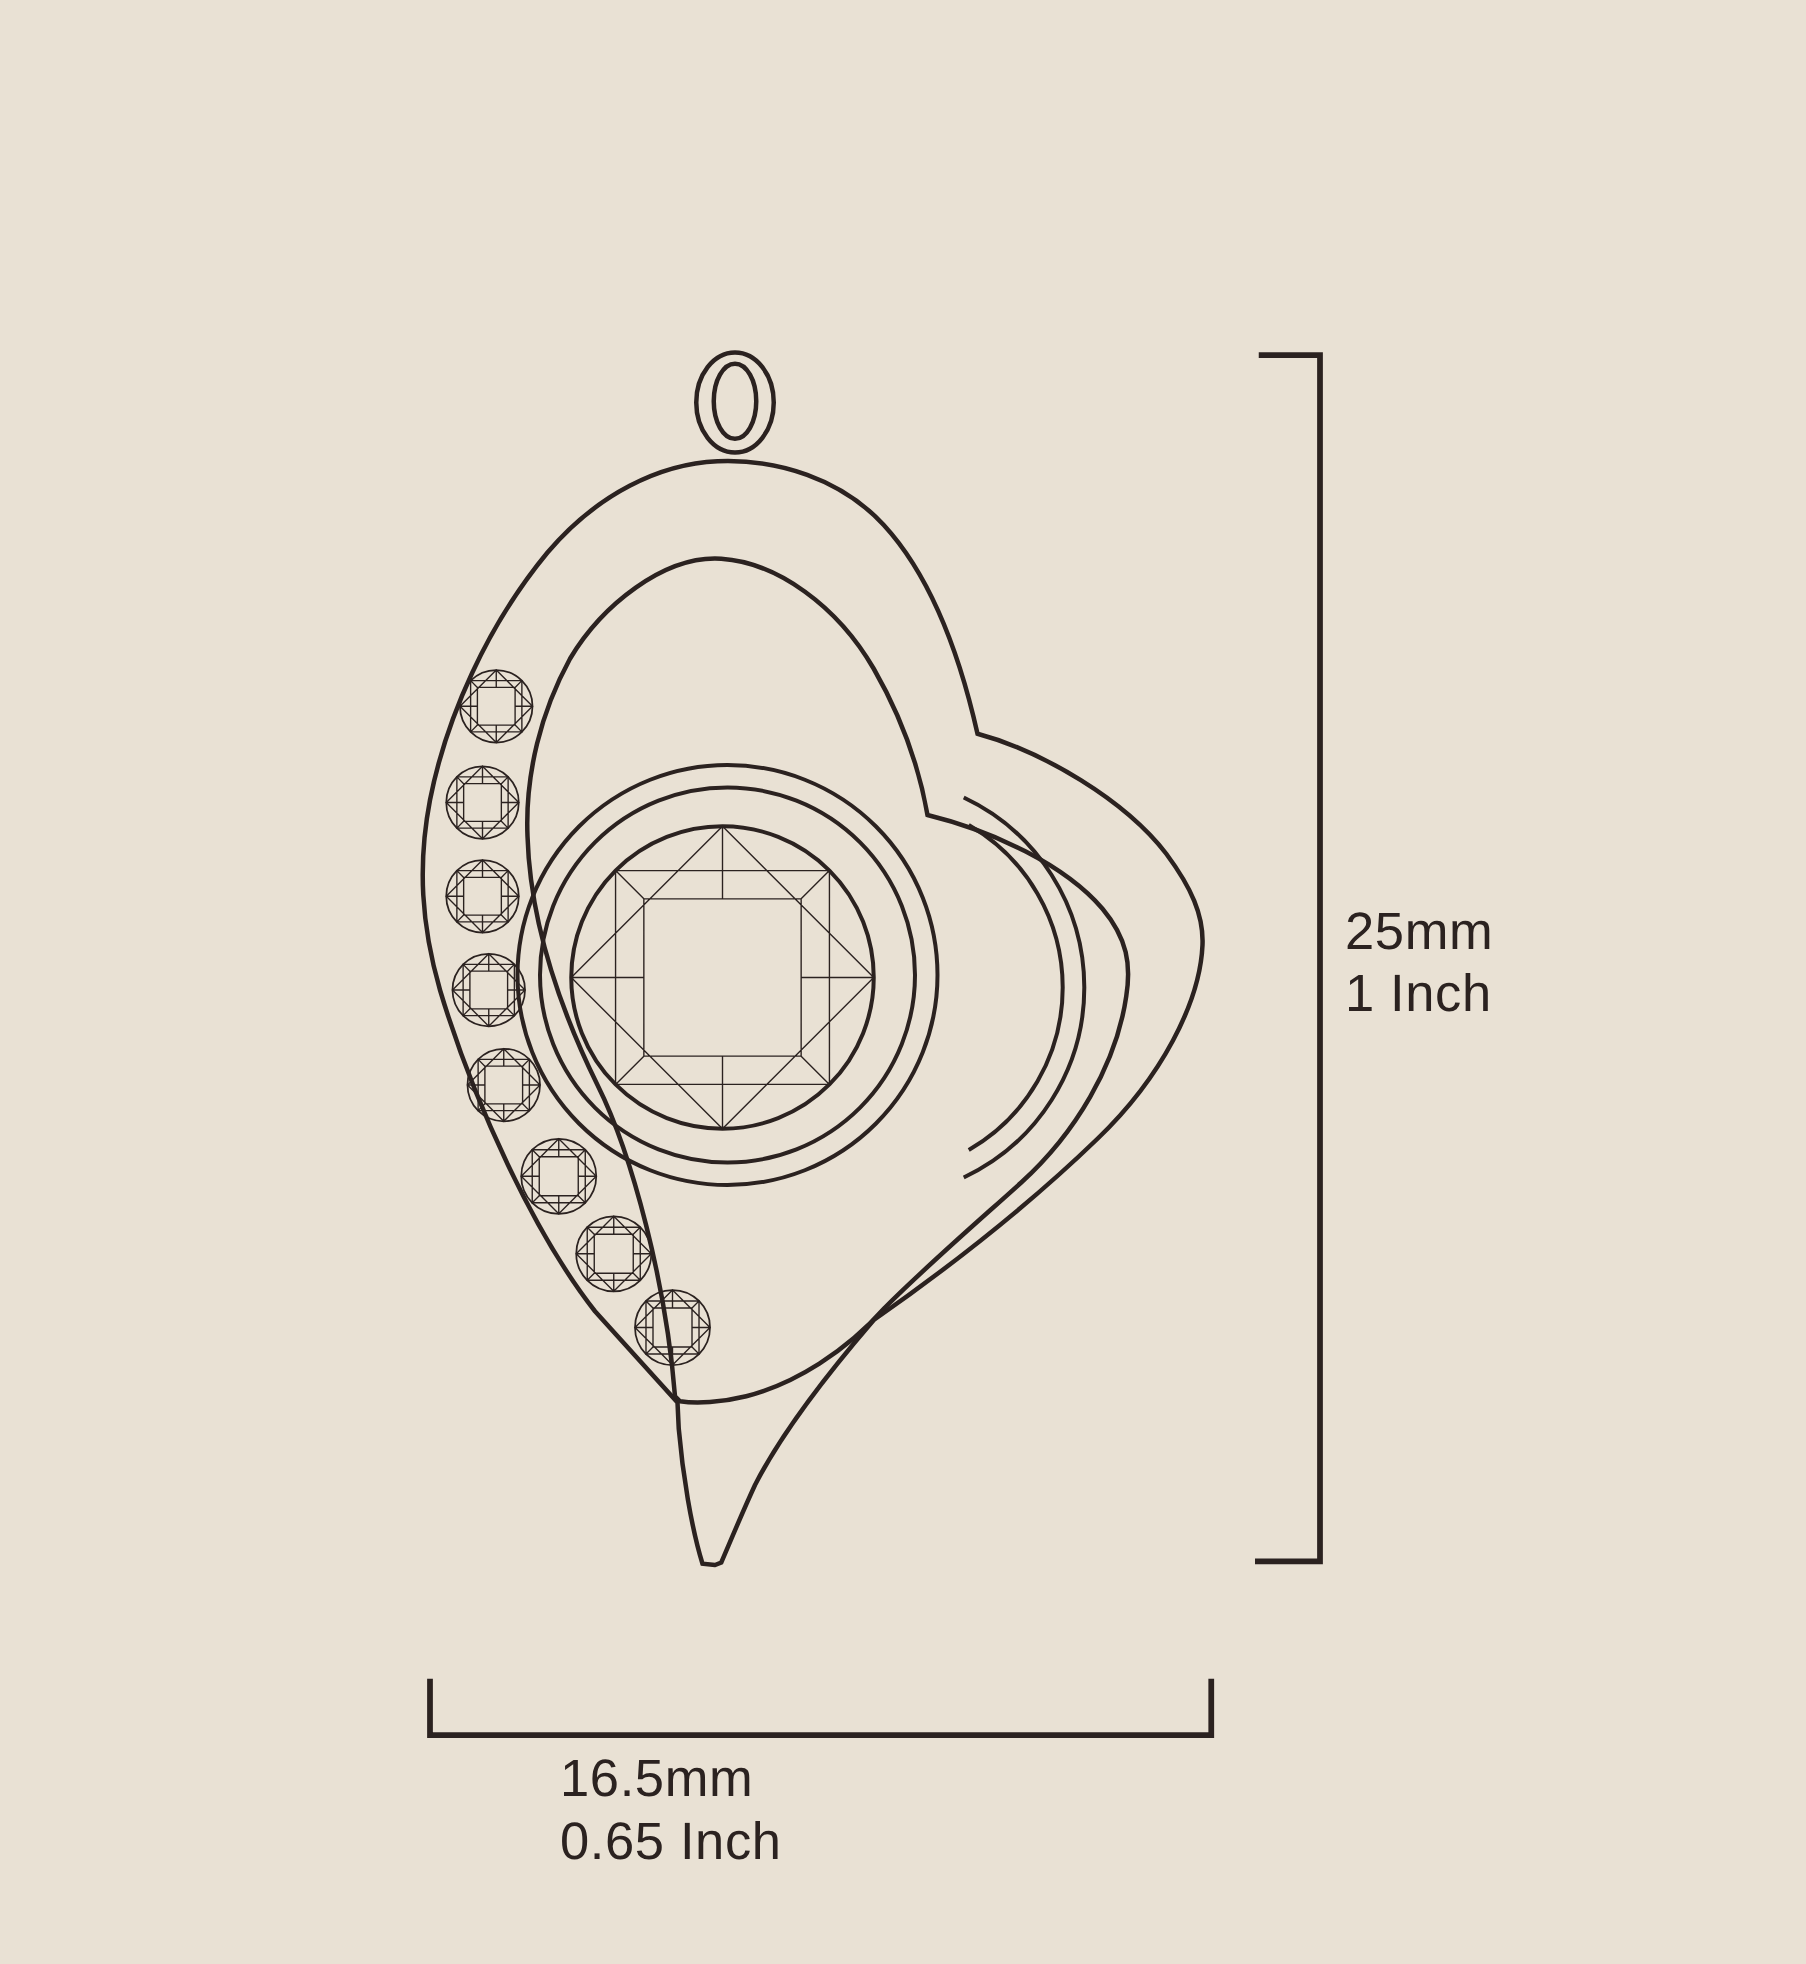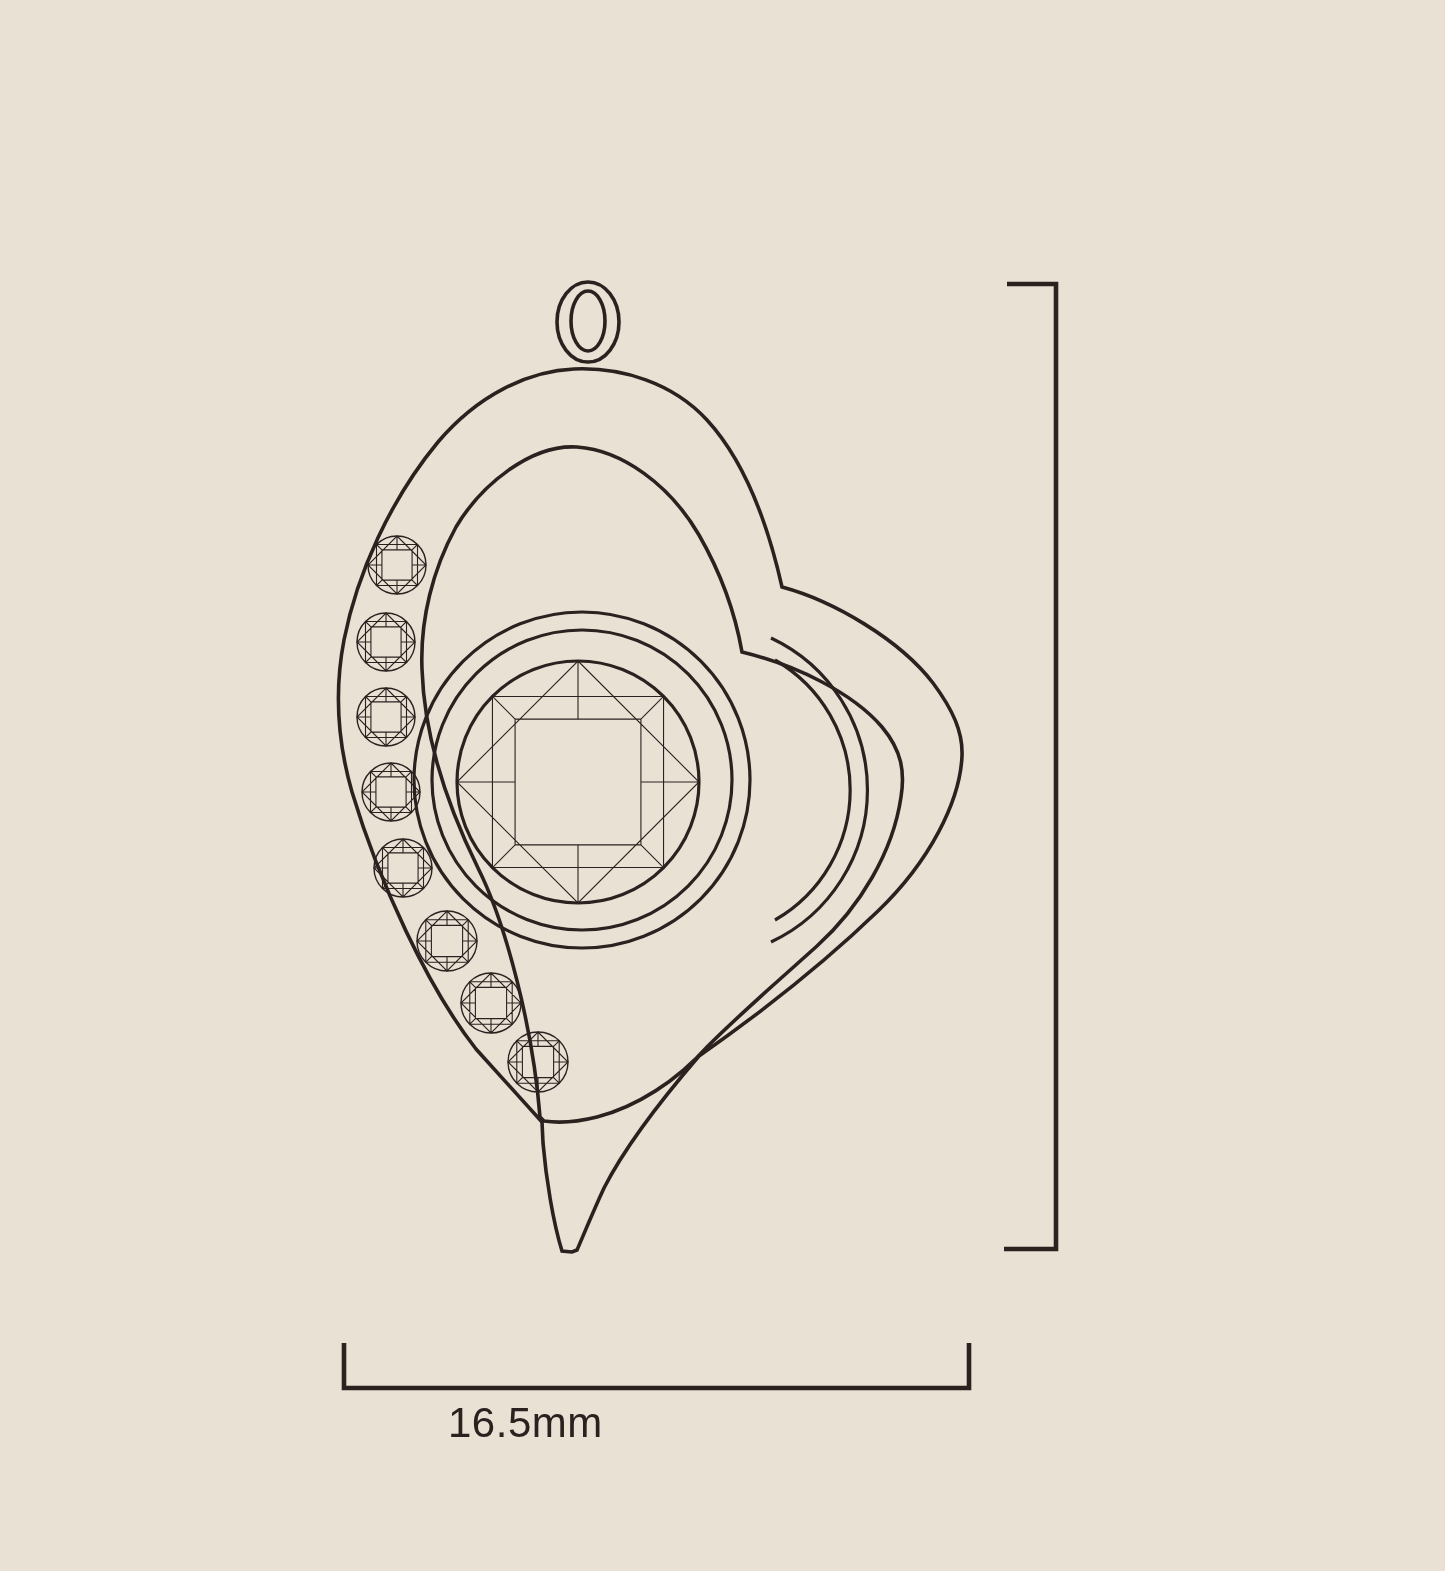--- a/index.html
+++ b/index.html
@@ -136,18 +136,23 @@
       <g>
         <circle cx="538" cy="1062" r="30" vector-effect="non-scaling-stroke"></circle>
         <use href="#gem-facets" transform="translate(538,1062) scale(30)" stroke-width="1.1"></use>
       </g>
     </g>
 
     <path class="bracket" d="M 1007 284 L 1056 284 L 1056 1249 L 1004 1249"></path>
     <path class="bracket" d="M 344 1343 L 344 1388 L 969 1388 L 969 1343"></path>
   </svg>
 
+  <div class="dim-label height">
+    <div>25mm</div>
+    <div>1 Inch</div>
+  </div>
 
   <div class="dim-label width">
     <div>16.5mm</div>
+    <div>0.65 Inch</div>
   </div>
 
 </div>
 
 </body></html>

